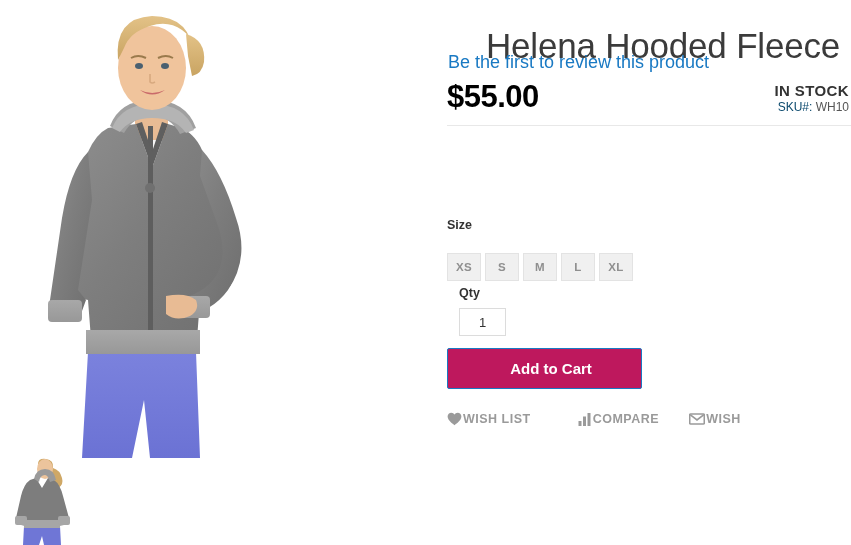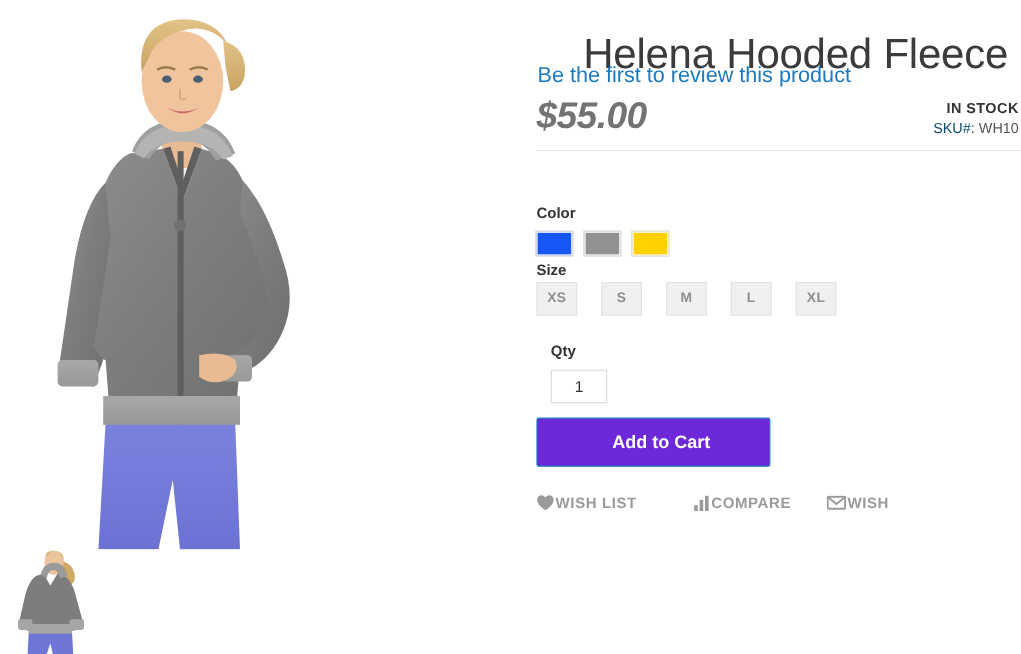--- a/index.html
+++ b/index.html
@@ -112,33 +112,32 @@
     cursor: pointer;
   }
 
   .price {
     position: absolute;
     left: 0;
     top: 79px;
     font-size: 31px;
     font-weight: bold;
     line-height: 36px;
-    color: #737373;
+    color: #000000;
     letter-spacing: -0.5px;
-    font-style: italic;
   }
 
   .stock-block {
     position: absolute;
     right: 2px;
     top: 83px;
     text-align: right;
   }
   .stock-status {
-    font-size: 12px;
+    font-size: 15px;
     font-weight: bold;
     letter-spacing: 0.4px;
     color: #333333;
     line-height: 15px;
   }
   .sku {
     font-size: 12px;
     color: #555555;
     line-height: 16px;
     margin-top: 1px;
@@ -166,21 +165,21 @@
   .swatch-row { display: flex; gap: 10px; margin-top: 7px; }
   .color-swatch {
     width: 30px;
     height: 20px;
     border: 1px solid #ffffff;
     outline: 1px solid #dcdcdc;
     cursor: pointer;
   }
 
   .size-group { position: absolute; left: 0; top: 217px; }
-  .size-row { display: flex; gap: 20px; margin-top: 2px; }
+  .size-row { display: flex; gap: 4px; margin-top: 20px; }
   .size-swatch {
     width: 34px;
     height: 28px;
     background: #f0f0f0;
     border: 1px solid #e3e3e3;
     display: flex;
     align-items: center;
     justify-content: center;
     font-size: 11.5px;
     font-weight: bold;
@@ -202,21 +201,21 @@
     color: #333333;
     padding: 0;
   }
 
   .add-to-cart {
     position: absolute;
     left: 0;
     top: 348px;
     width: 195px;
     height: 41px;
-    background: #6d28d9;
+    background: #be185d;
     border: 1px solid #1979c3;
     border-radius: 2px;
     color: #ffffff;
     font-size: 15px;
     font-weight: bold;
     font-family: "Liberation Sans", sans-serif;
     cursor: pointer;
     padding-left: 19px;
   }
 
@@ -360,28 +359,20 @@
     <div class="stock-block">
       <div class="stock-status">IN STOCK</div>
       <div class="sku">
         <span class="sku-label">SKU#:</span>
         <span>WH10</span>
       </div>
     </div>
 
     <div class="divider"></div>
 
-    <div class="color-group">
-      <div class="opt-label">Color</div>
-      <div class="swatch-row">
-        <div class="color-swatch" style="background:#1857f7"></div>
-        <div class="color-swatch" style="background:#919191"></div>
-        <div class="color-swatch" style="background:#ffd100"></div>
-      </div>
-    </div>
 
     <div class="size-group">
       <div class="opt-label">Size</div>
       <div class="size-row">
         <div class="size-swatch">XS</div>
         <div class="size-swatch">S</div>
         <div class="size-swatch">M</div>
         <div class="size-swatch">L</div>
         <div class="size-swatch">XL</div>
       </div>

